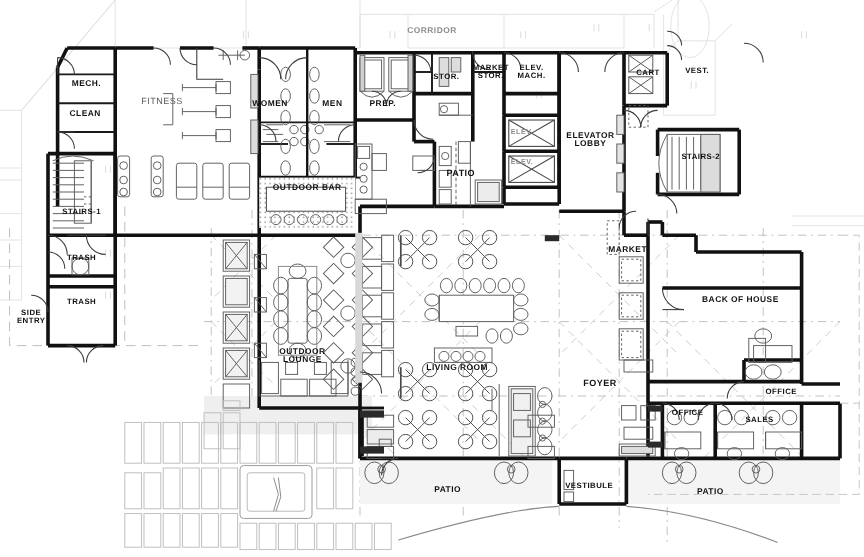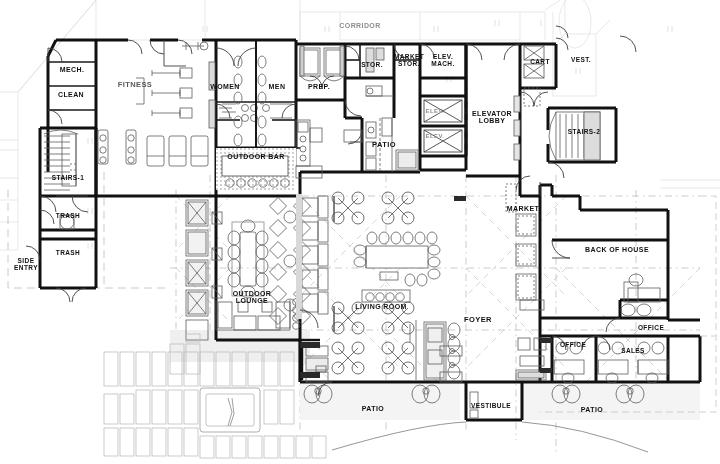--- a/index.html
+++ b/index.html
@@ -29,21 +29,21 @@
     font-weight:bold;
     letter-spacing:0.4px;
     white-space:pre;
     text-align:center;
     transform:translate(-50%,-50%);
     line-height:1.05;
     pointer-events:none;
   }
   .room-label.light{
     color:#5a5a5a;
-    font-weight:bold;
+    font-weight:normal;
     padding-left:42px;
   }
   .room-label.faint{
     color:#8d8d8d;
     font-weight:bold;
   }
 </style>
 </head>
 <body>
 
@@ -870,21 +870,21 @@
     <div class="room-label" style="left:492px; top:117px; font-size:7px;">ELEVATOR
 LOBBY</div>
     <div class="room-label" style="left:540px; top:62px;  font-size:6.5px;">CART</div>
     <div class="room-label" style="left:581px; top:60px;  font-size:6.5px;">VEST.</div>
     <div class="room-label" style="left:584px; top:132px; font-size:6.5px;">STAIRS-2</div>
     <div class="room-label" style="left:384px; top:145px; font-size:7.5px;">PATIO</div>
     <div class="room-label" style="left:256px; top:157px; font-size:7px;">OUTDOOR BAR</div>
     <div class="room-label" style="left:252px; top:297px; font-size:7px;">OUTDOOR
 LOUNGE</div>
     <div class="room-label" style="left:381px; top:307px; font-size:7px;">LIVING ROOM</div>
-    <div class="room-label" style="left:478px; top:320px; font-size:7.5px;">FOYER</div>
+    <div class="room-label" style="left:500px; top:320px; font-size:7.5px;">FOYER</div>
     <div class="room-label" style="left:523px; top:209px; font-size:7px;">MARKET</div>
     <div class="room-label" style="left:617px; top:250px; font-size:7px;">BACK OF HOUSE</div>
     <div class="room-label" style="left:651px; top:328px; font-size:6.5px;">OFFICE</div>
     <div class="room-label" style="left:573px; top:345px; font-size:6.5px;">OFFICE</div>
     <div class="room-label" style="left:633px; top:351px; font-size:6.5px;">SALES</div>
     <div class="room-label" style="left:373px; top:409px; font-size:7px;">PATIO</div>
     <div class="room-label" style="left:491px; top:406px; font-size:6.5px;">VESTIBULE</div>
     <div class="room-label" style="left:592px; top:410px; font-size:7px;">PATIO</div>
   </div>
 

